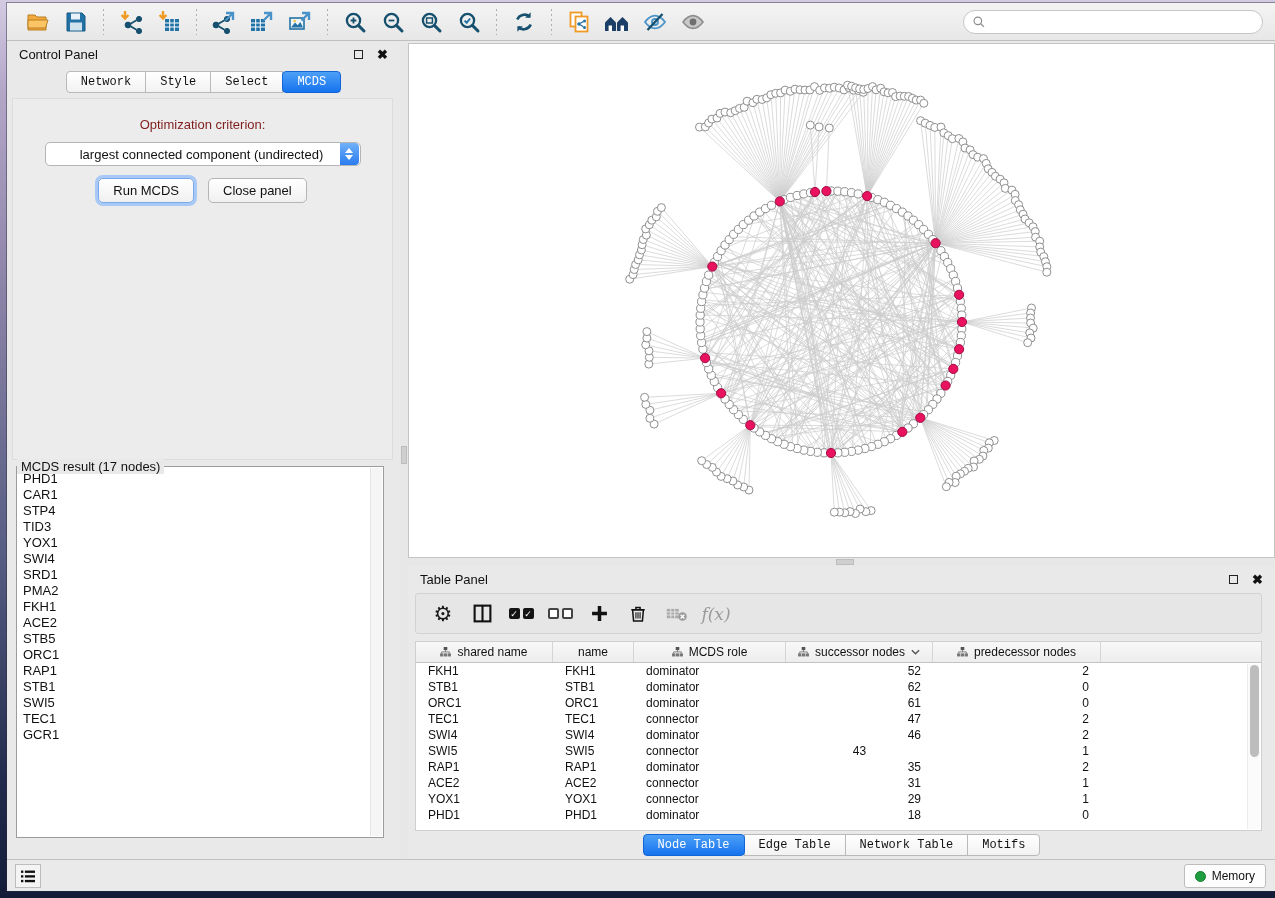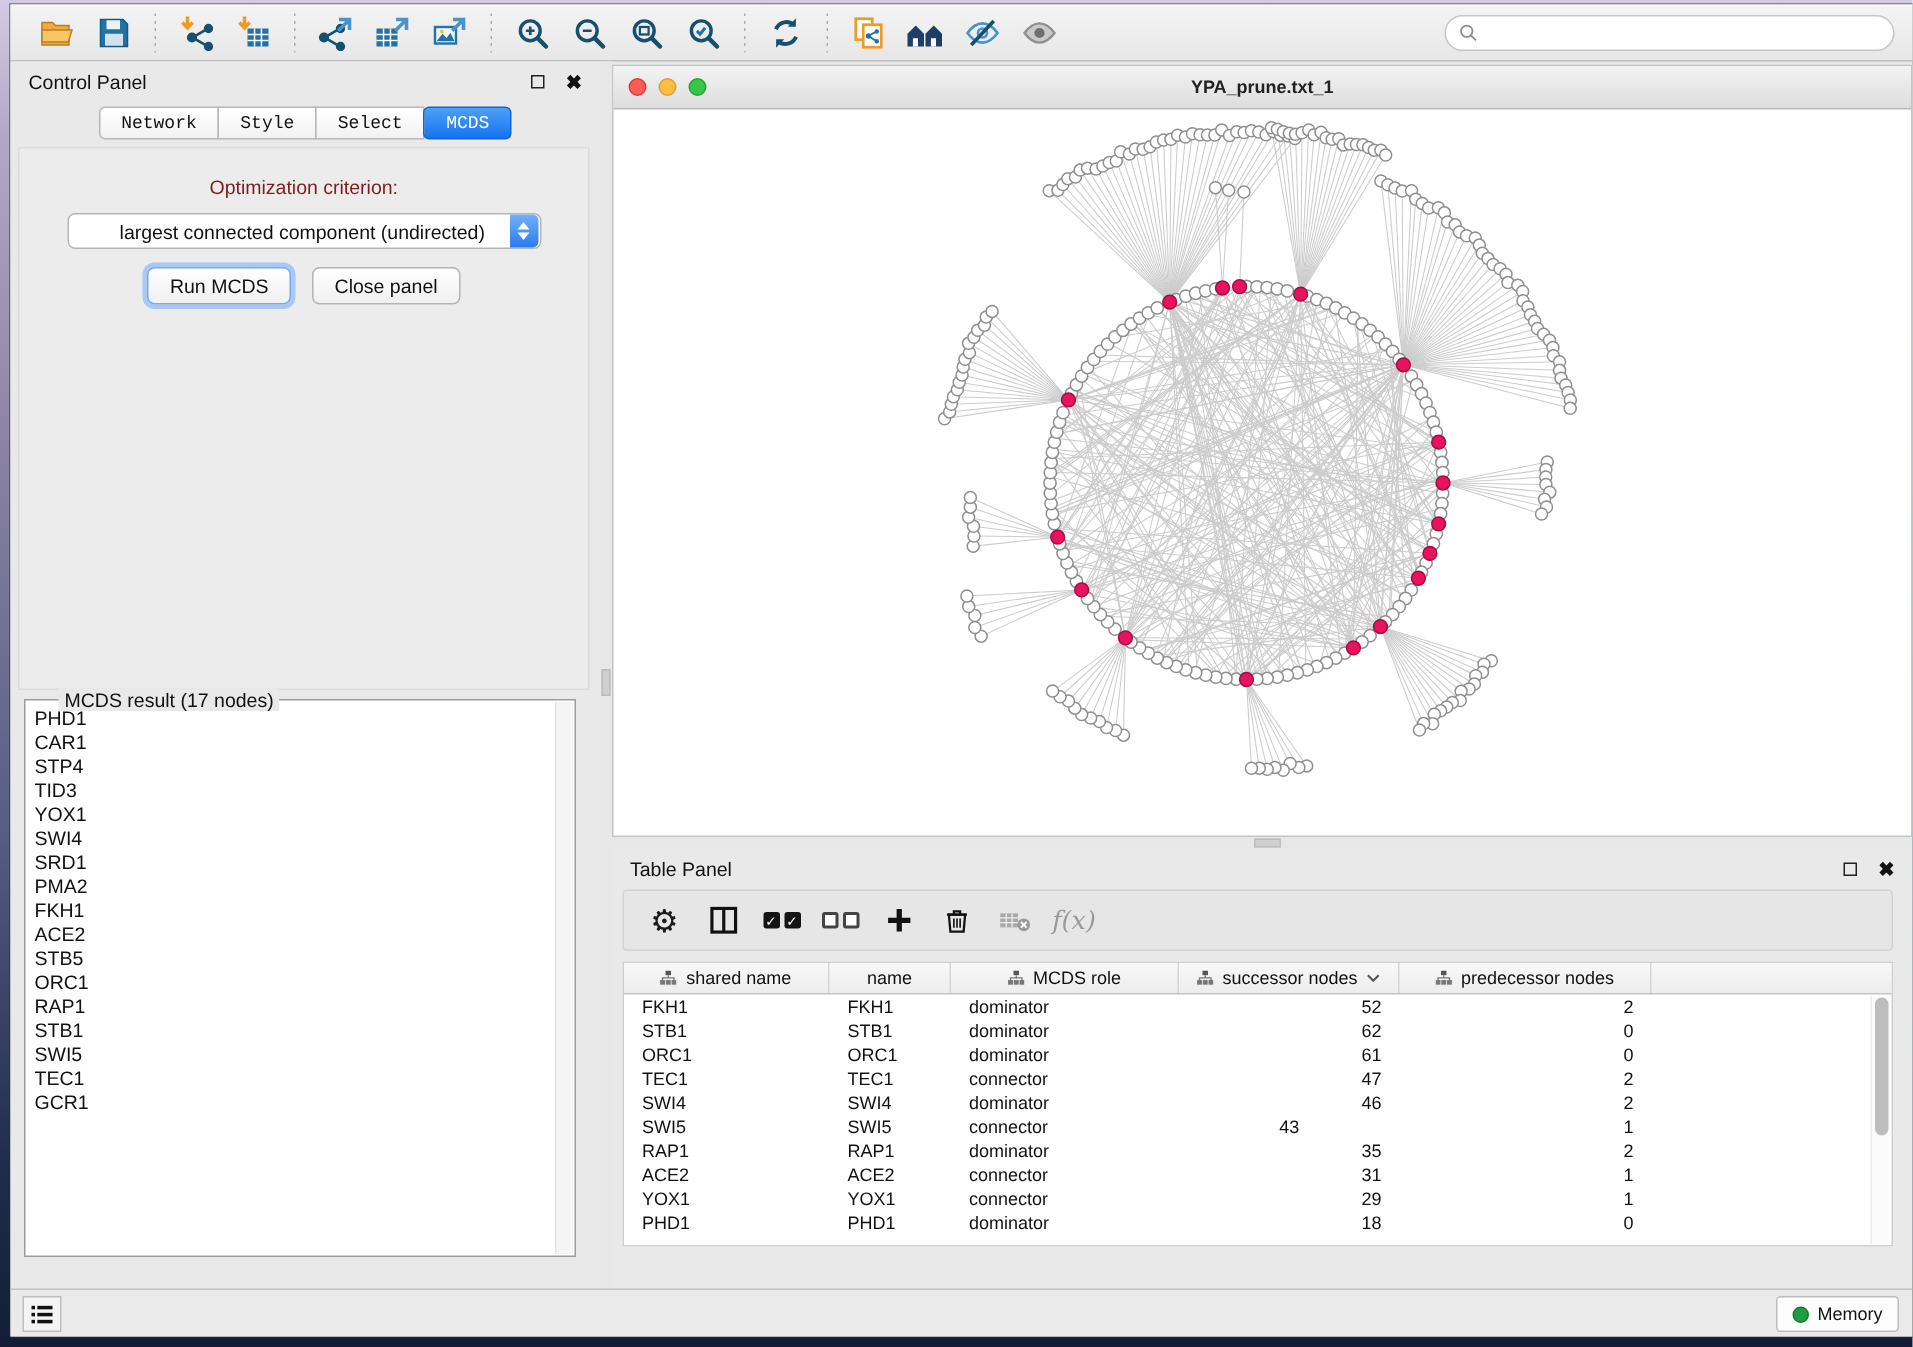--- a/index.html
+++ b/index.html
@@ -43,21 +43,21 @@
   .stepper { width:19px; height:22px; border-radius:0 4px 4px 0; margin-right:1px;
     background:linear-gradient(#71b1f9,#2a7bf0); display:flex; flex-direction:column; align-items:center; justify-content:center; gap:2px; }
   .stepper .up { width:0;height:0;border-left:4px solid transparent;border-right:4px solid transparent;border-bottom:5px solid #fff; }
   .stepper .dn { width:0;height:0;border-left:4px solid transparent;border-right:4px solid transparent;border-top:5px solid #fff; }
   .btn-row { margin-top:12px; display:flex; justify-content:center; gap:14px; }
   .mac-btn { font-size:13px; color:#111; background:linear-gradient(#ffffff,#f0f0f0);
     border:1px solid #b5b5b5; border-radius:5px; padding:4px 14px; }
   .mac-btn.focused { box-shadow:0 0 0 3px #a8c8f5; border-color:#7aa8e8;text-align:center; }
   .groupbox { position:absolute; left:9px; right:16px; top:425px; bottom:21px;
     border:1px solid #9c9c9c; background:#fff; }
-  .groupbox .legend { position:absolute; top:-8px; left:22px; background:#e9e9e9; padding:0 4px;
+  .groupbox .legend { position:absolute; top:-8px; left:0; background:#e9e9e9; padding:0 4px;
     font-size:13px; color:#111; }
   .mcds-list { position:absolute; inset:4px 14px 2px 6px; overflow:hidden; text-align:left; }
   .mcds-list div { font-size:13px; line-height:16px; color:#111; }
   .gb-scroll { position:absolute; top:1px; bottom:1px; right:1px; width:12px; background:#f5f5f5; border-left:1px solid #e4e4e4; }
 
   
   .v-split { position:absolute; left:393px; top:38px; width:8px; bottom:32px; background:#e7e7e7; }
   .v-grip { position:absolute; top:405px; left:1px; width:6px; height:18px; background:#cfcfcf; border:1px solid #bdbdbd; }
   .h-split { position:absolute; left:0; right:0; top:517px; height:8px; background:#e7e7e7; }
   .h-grip { position:absolute; left:428px; top:1px; width:18px; height:6px; background:#cfcfcf; border:1px solid #bdbdbd; }
@@ -343,26 +343,20 @@
       <div class="gb-scroll"></div>
     </div>
   </div>
 
   <div class="v-split">
       <div class="v-grip"></div>
     </div>
 
   <div class="right-col">
     <div class="netview">
-      <div class="net-titlebar">
-        <span class="net-title">YPA_prune.txt_1</span>
-        <span class="tl red"></span>
-        <span class="tl yel"></span>
-        <span class="tl grn"></span>
-      </div>
       <div class="net-canvas" id="net-canvas">
           <svg width="866" height="484" viewBox="0 0 866 484">
             <g stroke="#c3c3c3" stroke-width="0.7" opacity="0.85">
               <line x1="370.8" y1="128.4" x2="467.8" y2="371.7"></line>
               <line x1="370.8" y1="128.4" x2="459.0" y2="374.7"></line>
               <line x1="370.8" y1="128.4" x2="420.2" y2="380.0"></line>
               <line x1="370.8" y1="128.4" x2="429.2" y2="379.8"></line>
               <line x1="370.8" y1="128.4" x2="315.8" y2="325.7"></line>
               <line x1="370.8" y1="128.4" x2="455.1" y2="375.7"></line>
               <line x1="370.8" y1="128.4" x2="540.3" y2="192.8"></line>
@@ -1261,20 +1255,26 @@
               <div class="td" style="width: 81px;">PHD1</div>
               <div class="td" style="width: 152px;">dominator</div>
               <div class="td num" style="width: 147px;">18</div>
               <div class="td num" style="width: 168px;">0</div>
             </div>
           </div>
         <div class="tbl-scroll">
             <div class="tbl-thumb"></div>
           </div>
       </div>
+      <div class="bottom-tabs" id="bottom-tabs">
+          <div class="tab-btn active">Node Table</div>
+          <div class="tab-btn">Edge Table</div>
+          <div class="tab-btn">Network Table</div>
+          <div class="tab-btn">Motifs</div>
+        </div>
     </div>
   </div>
 
   <div class="statusbar">
     <div class="list-btn">
       <svg width="16" height="14" viewBox="0 0 20 18">
         <rect x="1" y="2" width="3" height="3" fill="#111"></rect>
           <rect x="6" y="2" width="13" height="3" fill="#111"></rect>
         <rect x="1" y="8" width="3" height="3" fill="#111"></rect>
           <rect x="6" y="8" width="13" height="3" fill="#111"></rect>

